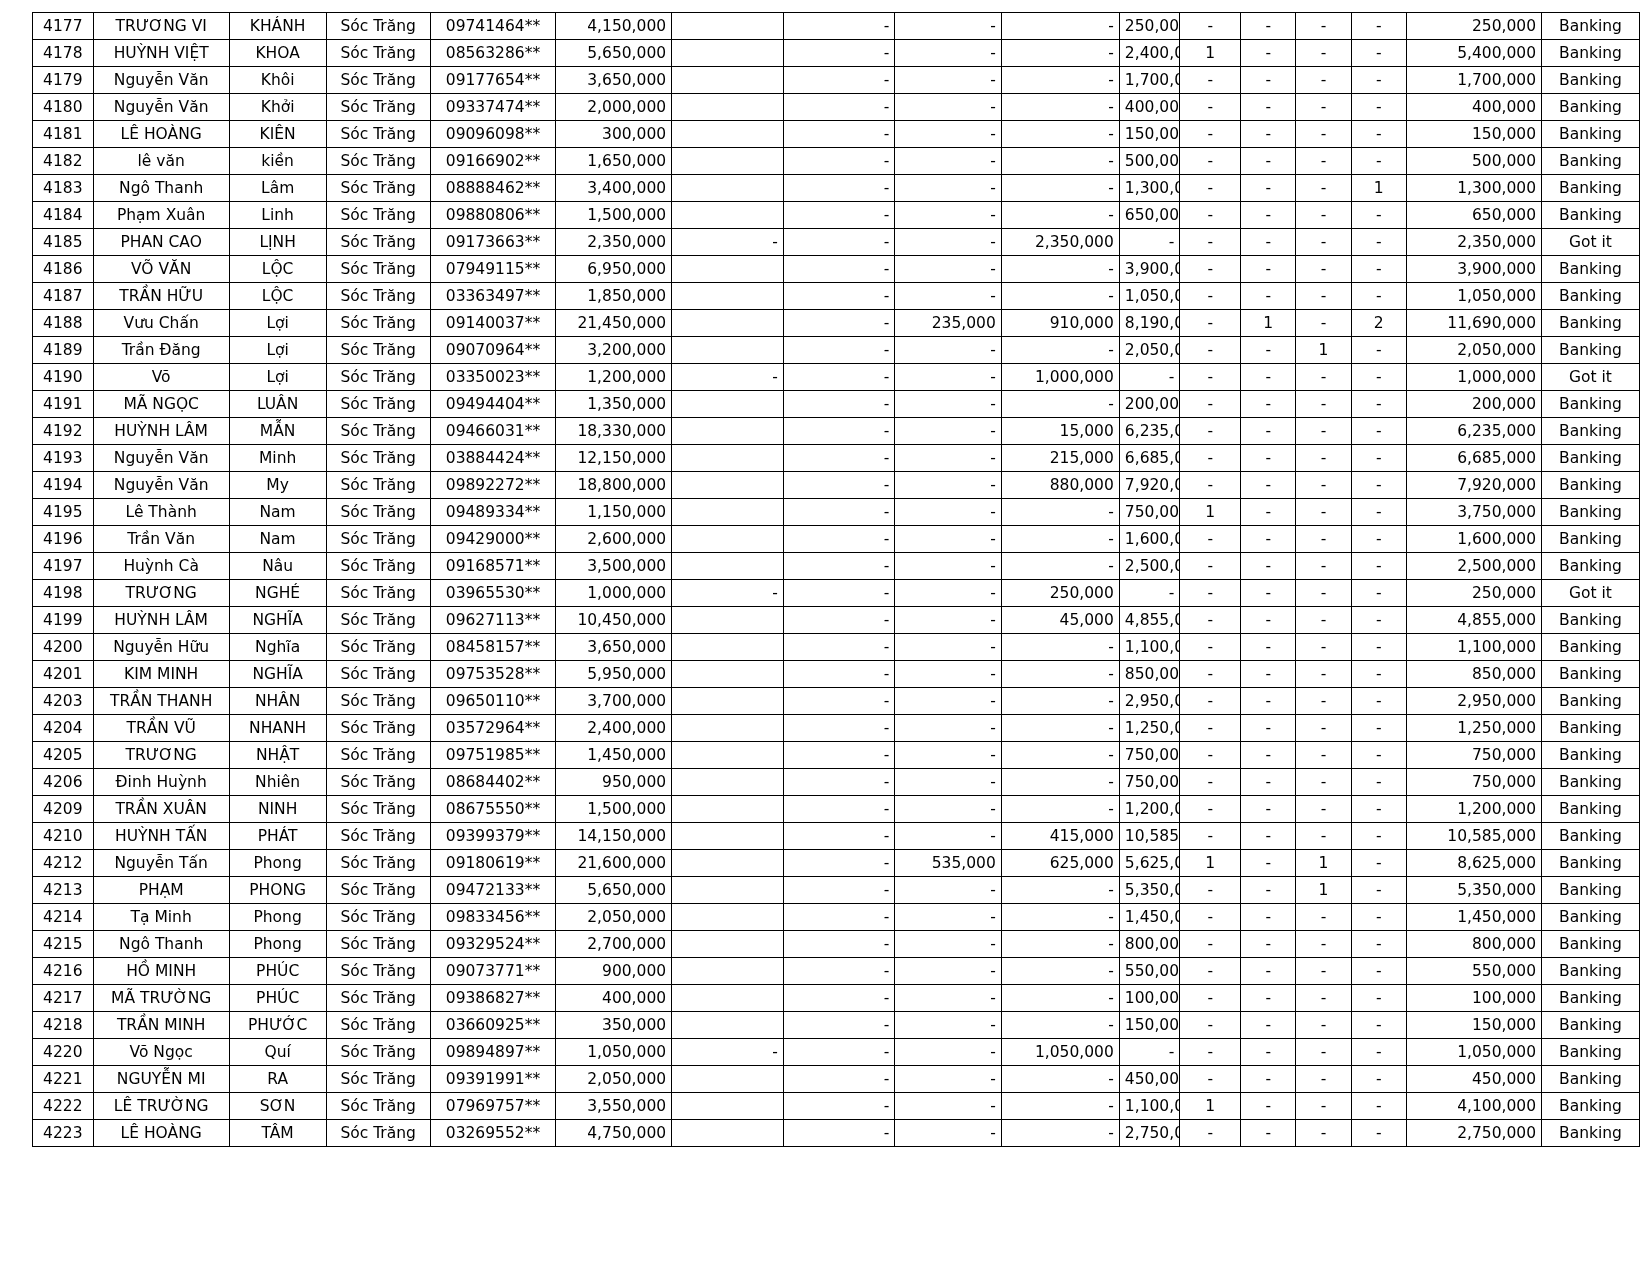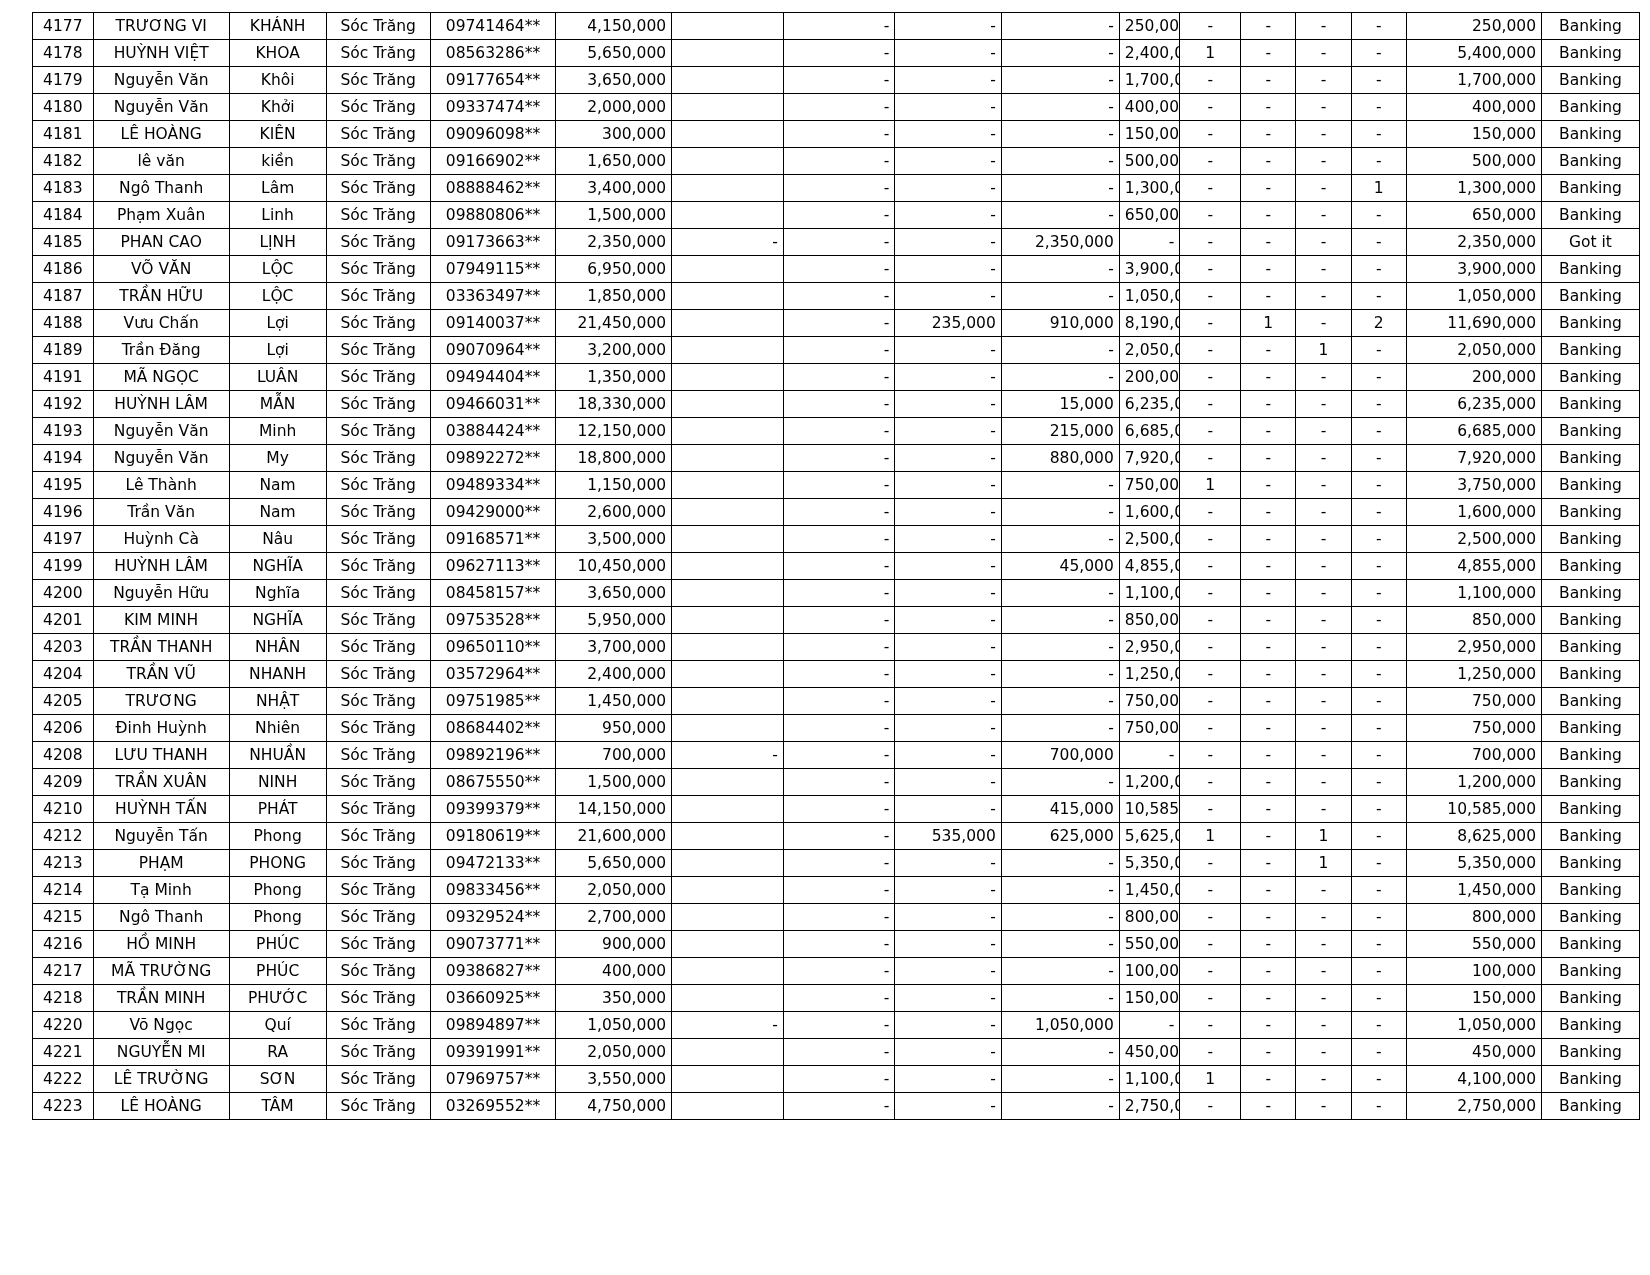--- a/index.html
+++ b/index.html
@@ -320,20 +320,39 @@
           <td class="t-right">-</td>
           <td class="t-right">2,050,000</td>
           <td class="t-center">-</td>
           <td class="t-center">-</td>
           <td class="t-center">1</td>
           <td class="t-center">-</td>
           <td class="t-right">2,050,000</td>
           <td class="t-center">Banking</td>
         </tr>
         <tr>
+          <td class="t-center">4190</td>
+          <td class="t-center">Võ</td>
+          <td class="t-center">Lợi</td>
+          <td class="t-center">Sóc Trăng</td>
+          <td class="t-center">03350023**</td>
+          <td class="t-right">1,200,000</td>
+          <td class="t-right">-</td>
+          <td class="t-right">-</td>
+          <td class="t-right">-</td>
+          <td class="t-right">1,000,000</td>
+          <td class="t-right">-</td>
+          <td class="t-center">-</td>
+          <td class="t-center">-</td>
+          <td class="t-center">-</td>
+          <td class="t-center">-</td>
+          <td class="t-right">1,000,000</td>
+          <td class="t-center">Got it</td>
+        </tr>
+        <tr>
           <td class="t-center">4191</td>
           <td class="t-center">MÃ NGỌC</td>
           <td class="t-center">LUÂN</td>
           <td class="t-center">Sóc Trăng</td>
           <td class="t-center">09494404**</td>
           <td class="t-right">1,350,000</td>
           <td class="t-right"></td>
           <td class="t-right">-</td>
           <td class="t-right">-</td>
           <td class="t-right">-</td>
@@ -453,20 +472,39 @@
           <td class="t-right">-</td>
           <td class="t-right">2,500,000</td>
           <td class="t-center">-</td>
           <td class="t-center">-</td>
           <td class="t-center">-</td>
           <td class="t-center">-</td>
           <td class="t-right">2,500,000</td>
           <td class="t-center">Banking</td>
         </tr>
         <tr>
+          <td class="t-center">4198</td>
+          <td class="t-center">TRƯƠNG</td>
+          <td class="t-center">NGHÉ</td>
+          <td class="t-center">Sóc Trăng</td>
+          <td class="t-center">03965530**</td>
+          <td class="t-right">1,000,000</td>
+          <td class="t-right">-</td>
+          <td class="t-right">-</td>
+          <td class="t-right">-</td>
+          <td class="t-right">250,000</td>
+          <td class="t-right">-</td>
+          <td class="t-center">-</td>
+          <td class="t-center">-</td>
+          <td class="t-center">-</td>
+          <td class="t-center">-</td>
+          <td class="t-right">250,000</td>
+          <td class="t-center">Got it</td>
+        </tr>
+        <tr>
           <td class="t-center">4199</td>
           <td class="t-center">HUỲNH LÂM</td>
           <td class="t-center">NGHĨA</td>
           <td class="t-center">Sóc Trăng</td>
           <td class="t-center">09627113**</td>
           <td class="t-right">10,450,000</td>
           <td class="t-right"></td>
           <td class="t-right">-</td>
           <td class="t-right">-</td>
           <td class="t-right">45,000</td>
@@ -583,39 +621,20 @@
           <td class="t-right"></td>
           <td class="t-right">-</td>
           <td class="t-right">-</td>
           <td class="t-right">-</td>
           <td class="t-right">750,000</td>
           <td class="t-center">-</td>
           <td class="t-center">-</td>
           <td class="t-center">-</td>
           <td class="t-center">-</td>
           <td class="t-right">750,000</td>
-          <td class="t-center">Banking</td>
-        </tr>
-        <tr>
-          <td class="t-center">4208</td>
-          <td class="t-center">LƯU THANH</td>
-          <td class="t-center">NHUẦN</td>
-          <td class="t-center">Sóc Trăng</td>
-          <td class="t-center">09892196**</td>
-          <td class="t-right">700,000</td>
-          <td class="t-right">-</td>
-          <td class="t-right">-</td>
-          <td class="t-right">-</td>
-          <td class="t-right">700,000</td>
-          <td class="t-right">-</td>
-          <td class="t-center">-</td>
-          <td class="t-center">-</td>
-          <td class="t-center">-</td>
-          <td class="t-center">-</td>
-          <td class="t-right">700,000</td>
           <td class="t-center">Banking</td>
         </tr>
         <tr>
           <td class="t-center">4209</td>
           <td class="t-center">TRẦN XUÂN</td>
           <td class="t-center">NINH</td>
           <td class="t-center">Sóc Trăng</td>
           <td class="t-center">08675550**</td>
           <td class="t-right">1,500,000</td>
           <td class="t-right"></td>

